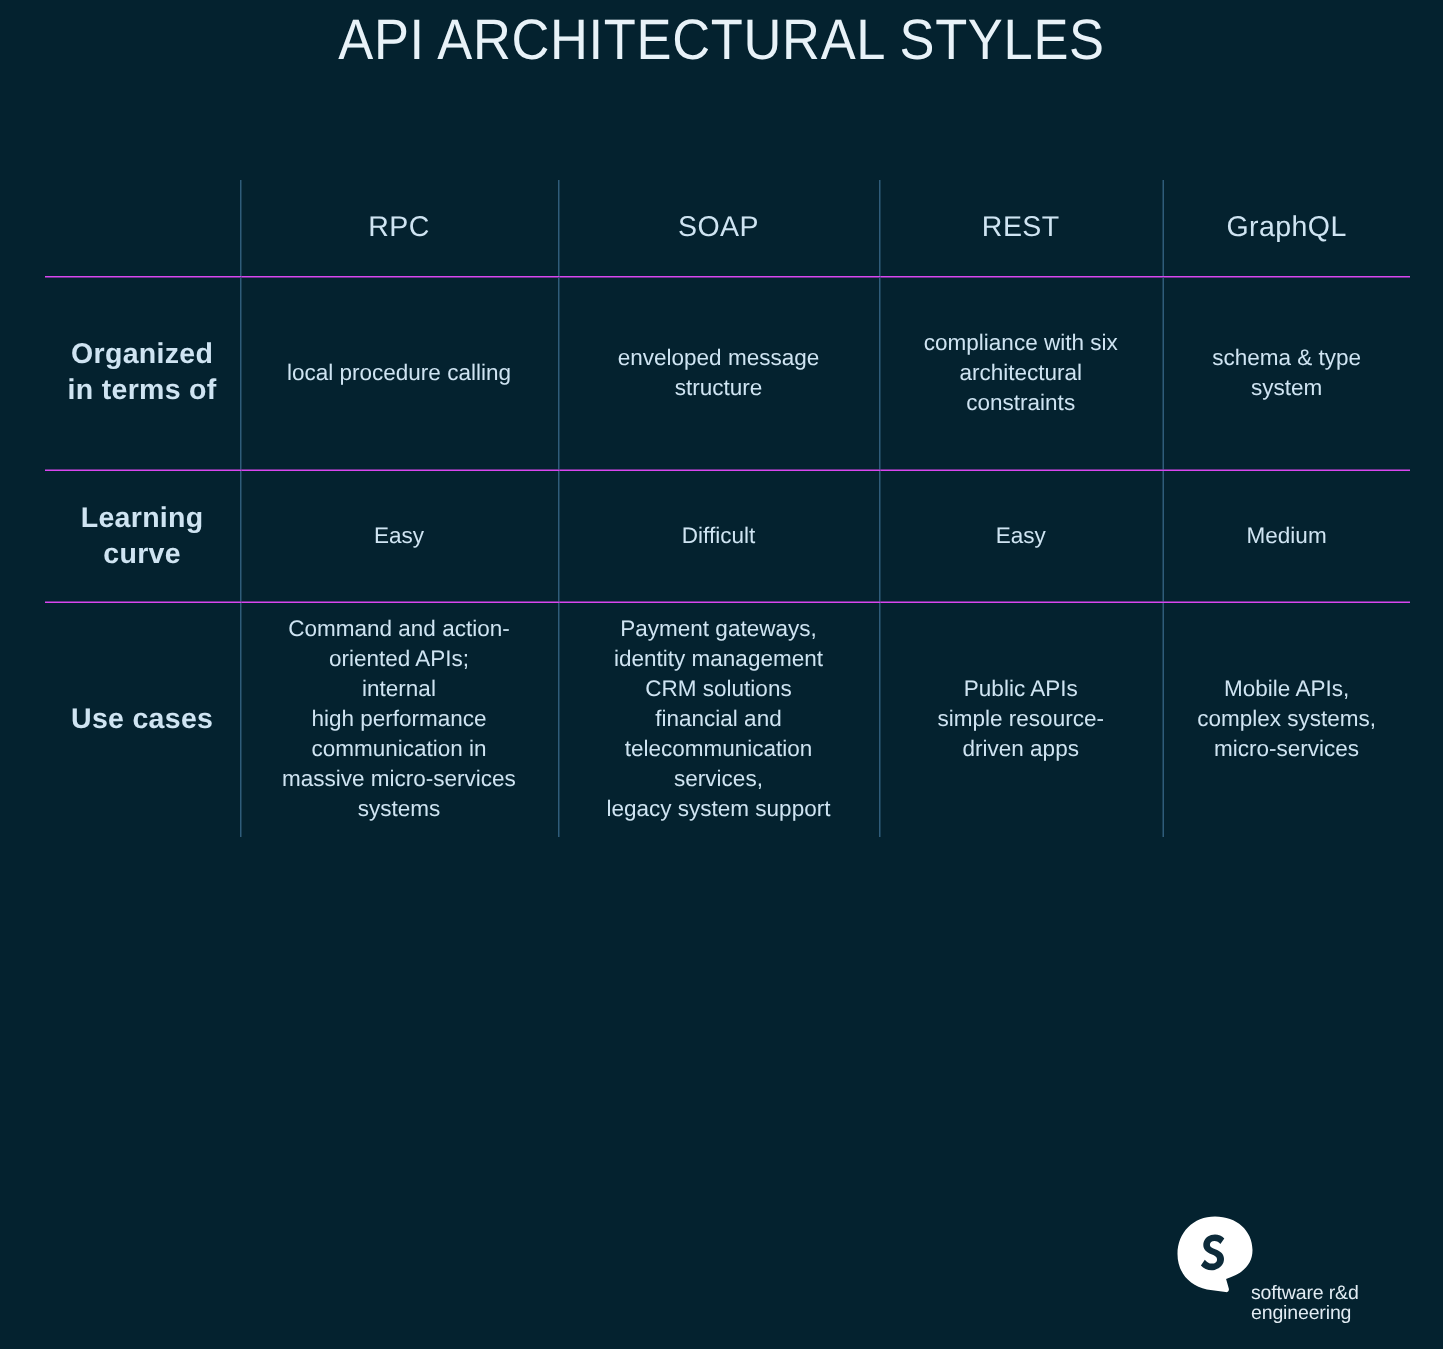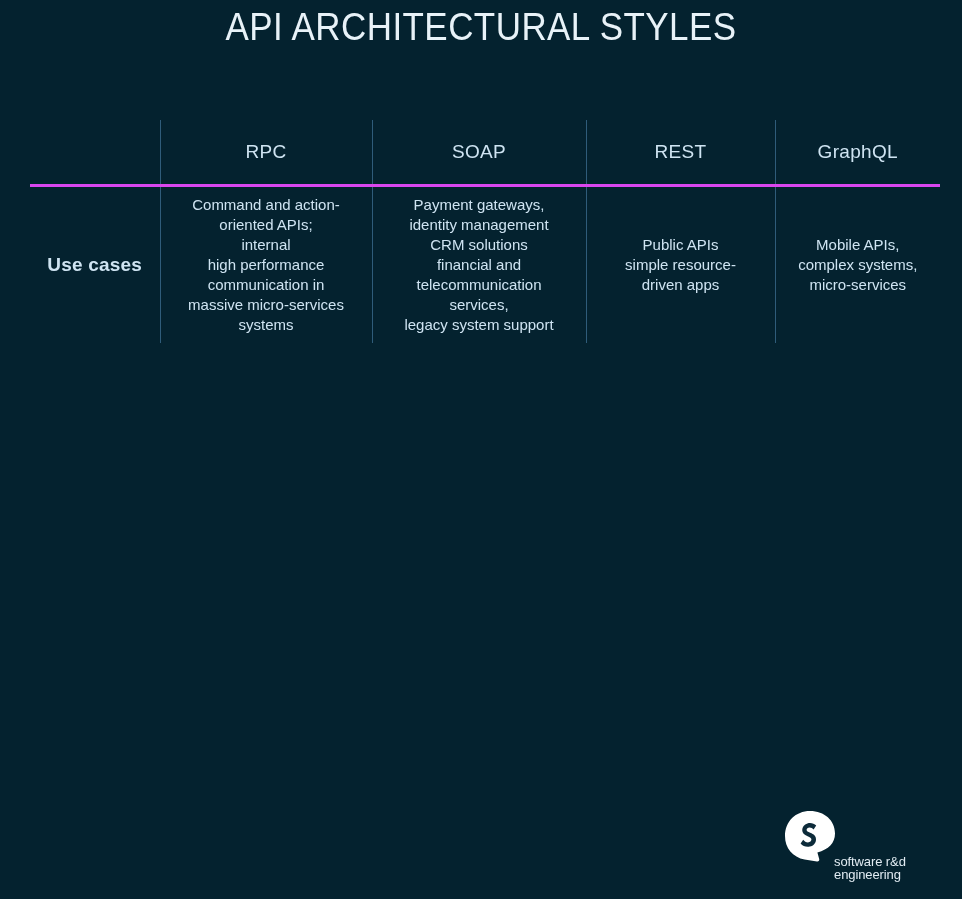--- a/index.html
+++ b/index.html
@@ -53,21 +53,21 @@
   table.cmp td, table.cmp th {
     padding: 0;
     text-align: center;
     vertical-align: middle;
     color: #cfe4f2;
   }
 
   
   .vsep { border-left: 1px solid #2f5c7a; }
   
-  .hsep-row > td, .hsep-row > th { border-bottom: 3px solid #d946ef; }
+  .hsep-row > td, .hsep-row > th { border-bottom: 1px solid #d946ef; }
 
   
   .hdr-cell {
     height: 64px;
     font-size: 19px;
     font-weight: 400;
     color: #d9ebf7;
     font-family: "Liberation Sans Narrow", "Liberation Sans", sans-serif;
     letter-spacing: 0.3px;
   }
@@ -159,22 +159,42 @@
       <tr class="hdr-row hsep-row">
         <th class="hdr-cell"></th>
         <th class="hdr-cell vsep">RPC</th>
         <th class="hdr-cell vsep">SOAP</th>
         <th class="hdr-cell vsep">REST</th>
         <th class="hdr-cell vsep">GraphQL</th>
       </tr>
     </thead>
     <tbody>
 
-
-
+      <tr class="r-organized hsep-row">
+        <td class="row-label multiline">Organized
+in terms of</td>
+        <td class="cell multiline vsep">local procedure calling</td>
+        <td class="cell multiline vsep">enveloped message
+structure</td>
+        <td class="cell multiline vsep">compliance with six
+architectural
+constraints</td>
+        <td class="cell multiline vsep">schema &amp; type
+system</td>
+      </tr>
+
+
+      <tr class="r-learning hsep-row">
+        <td class="row-label multiline">Learning
+curve</td>
+        <td class="cell multiline vsep val-green">Easy</td>
+        <td class="cell multiline vsep val-red">Difficult</td>
+        <td class="cell multiline vsep val-green">Easy</td>
+        <td class="cell multiline vsep val-yellow">Medium</td>
+      </tr>
 
 
       <tr class="r-usecases">
         <td class="row-label multiline">Use cases</td>
         <td class="cell multiline vsep">Command and action-
 oriented APIs;
 internal
 high performance
 communication in
 massive micro-services

